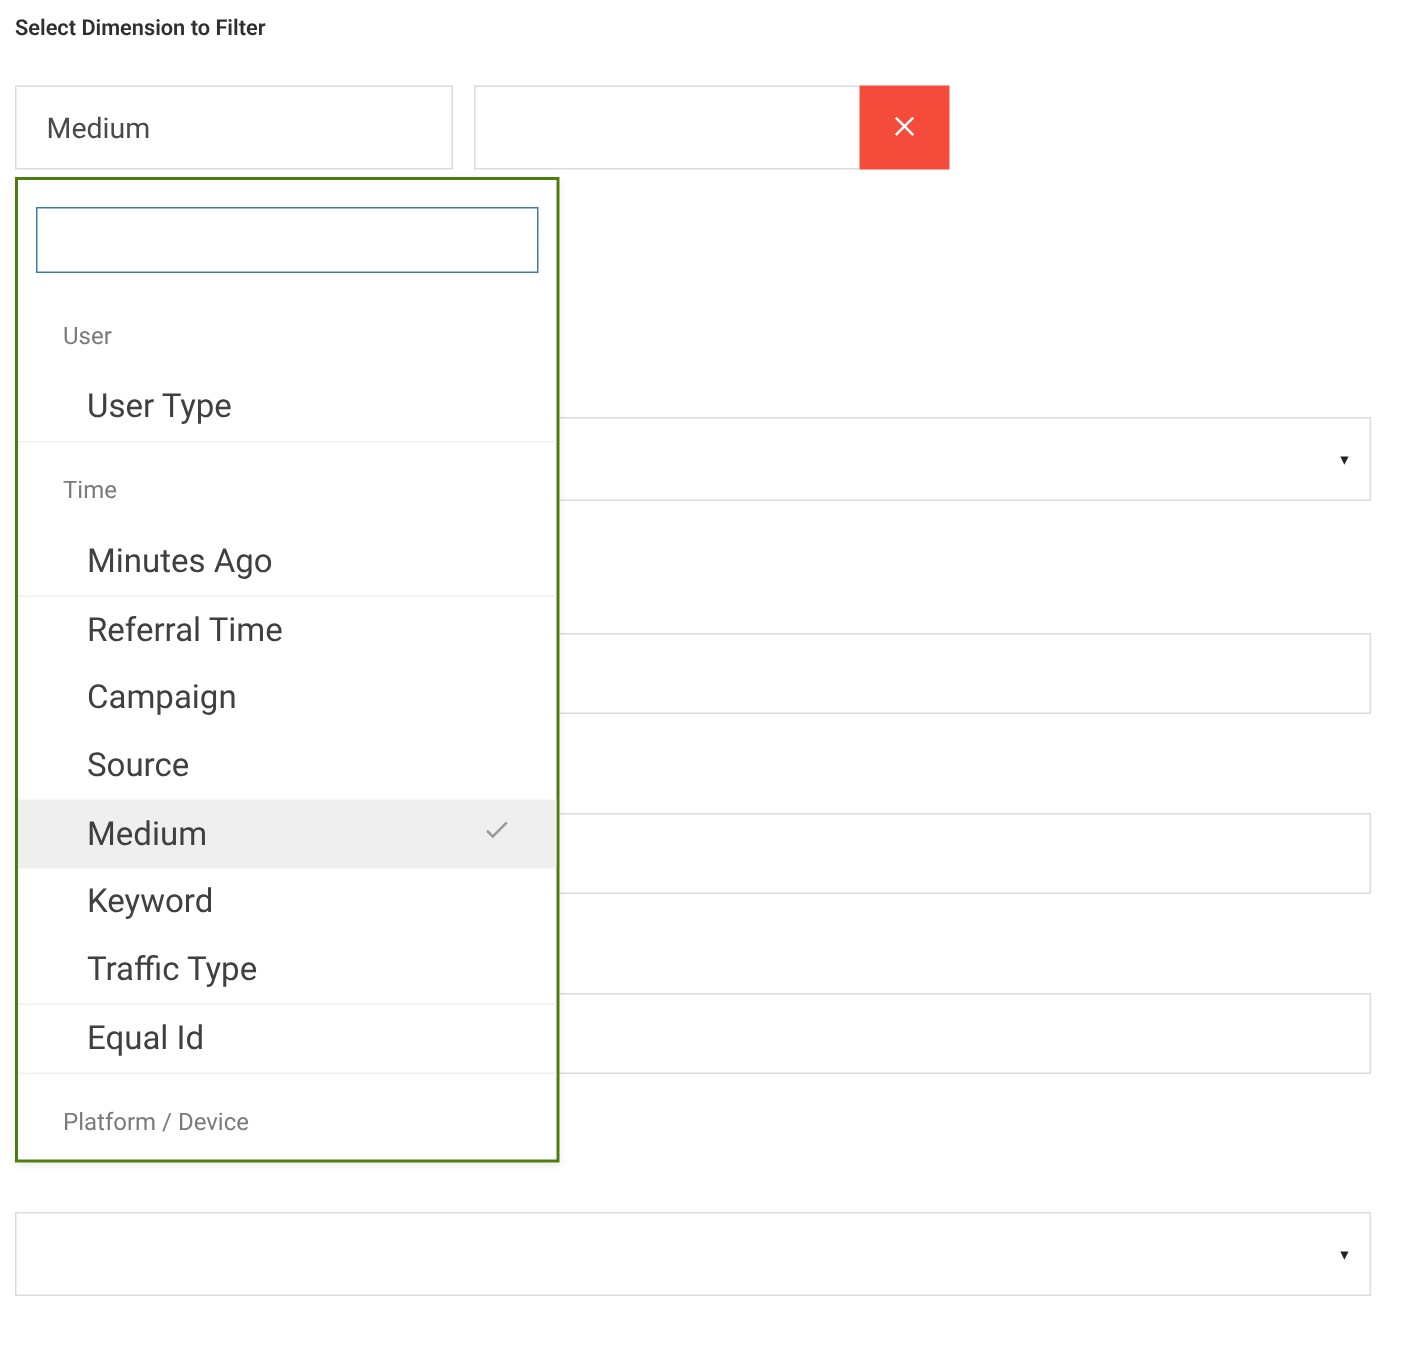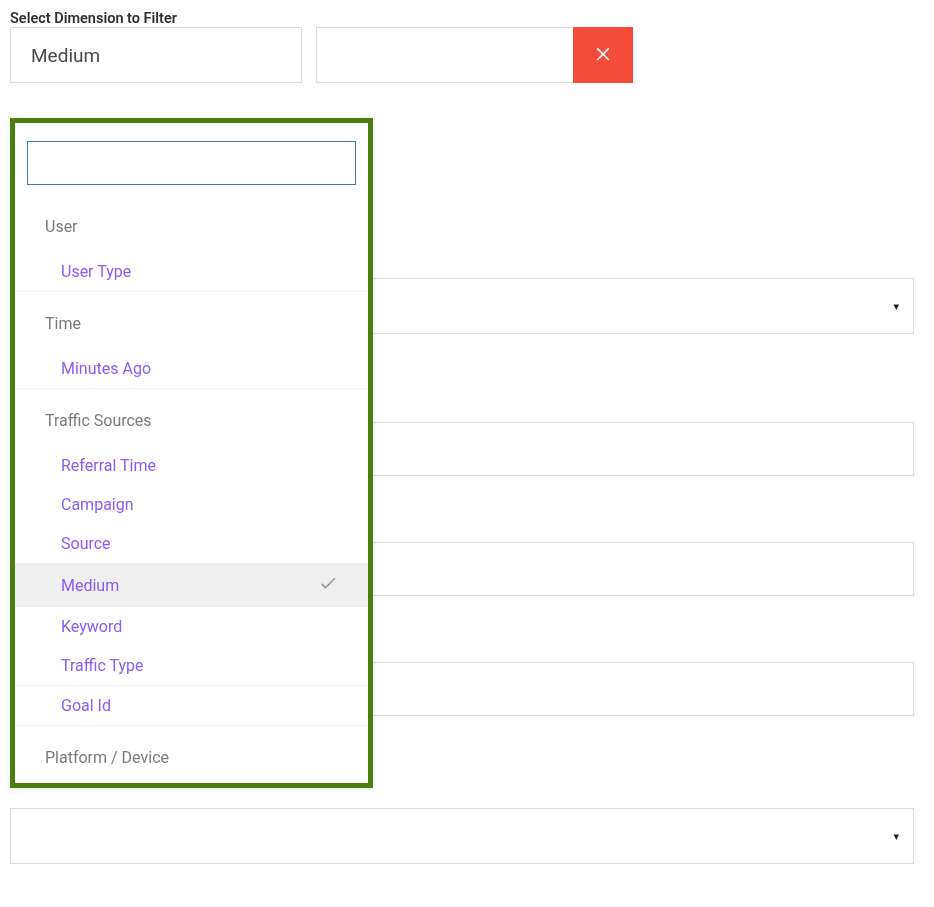--- a/index.html
+++ b/index.html
@@ -9,21 +9,21 @@
     width: 934px;
     height: 907px;
     padding: 10px;
     position: relative;
     color: #333;
   }
   .section-label {
     font-size: 14.5px;
     font-weight: 600;
     color: #2f2f2f;
-    margin-bottom: 0;
+    margin-bottom: 30px;
   }
   .filter-row {
     display: flex;
     gap: 14px;
     margin-bottom: 16px;
   }
   .select-box {
     border: 1px solid #dcdcdc;
     height: 56px;
     display: flex;
@@ -62,21 +62,21 @@
   }
   .remove-btn svg { width: 20px; height: 20px; fill: #fff; }
 
   
   .dropdown {
     position: absolute;
     top: 118px;
     left: 10px;
     width: 363px;
     background: #fff;
-    border: 5px solid #4d7c0f;
+    border: 2px solid #4d7c0f;
     box-shadow: 0 2px 6px rgba(0,0,0,0.08);
     z-index: 50;
   }
   .dropdown-search-wrap {
     padding: 18px 12px 10px 12px;
   }
   .dropdown-search {
     width: 100%;
     height: 44px;
     border: 1px solid #3b7bb0;
@@ -93,22 +93,22 @@
   .dropdown-scroll::-webkit-scrollbar { width: 14px; }
   .dropdown-scroll::-webkit-scrollbar-track { background: #f5f5f5; }
   .dropdown-scroll::-webkit-scrollbar-thumb { background: #bfbfbf; }
   .group-header {
     padding: 22px 30px 16px 30px;
     font-size: 16px;
     color: #7b7b7b;
   }
   .group-item {
     padding: 10px 30px 10px 46px;
-    font-size: 16px;
-    color: #8b5cf6;
+    font-size: 22px;
+    color: #404040;
     cursor: pointer;
     display: flex;
     justify-content: space-between;
     align-items: center;
   }
   .group-item:last-of-type { padding-bottom: 20px; }
   .group-item.selected {
     background: #efefef;
   }
   .check-icon svg { width: 20px; height: 20px; fill: #9a9a9a; }
@@ -201,21 +201,20 @@
       <span>User Type</span>
     </div>
     <div class="divider"></div>
 
     <div class="group-header">Time</div>
     <div class="group-item">
       <span>Minutes Ago</span>
     </div>
     <div class="divider"></div>
 
-    <div class="group-header">Traffic Sources</div>
     <div class="group-item">
       <span>Referral Time</span>
     </div>
     <div class="group-item">
       <span>Campaign</span>
     </div>
     <div class="group-item">
       <span>Source</span>
     </div>
     <div class="group-item selected">
@@ -228,20 +227,20 @@
     </div>
     <div class="group-item">
       <span>Keyword</span>
     </div>
     <div class="group-item">
       <span>Traffic Type</span>
     </div>
     <div class="divider"></div>
 
     <div class="group-item">
-      <span>Goal Id</span>
+      <span>Equal Id</span>
     </div>
     <div class="divider"></div>
 
     <div class="group-header">Platform / Device</div>
 
   </div>
 </div>
 
 </body></html>

